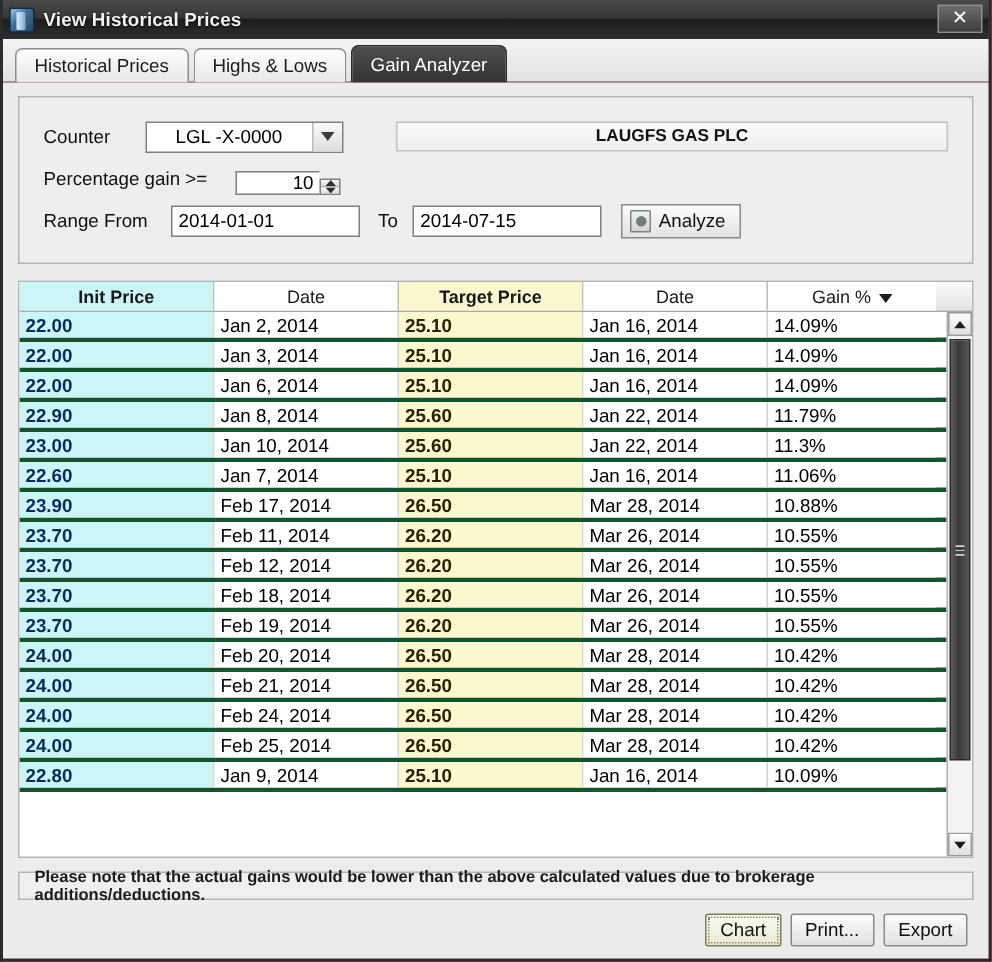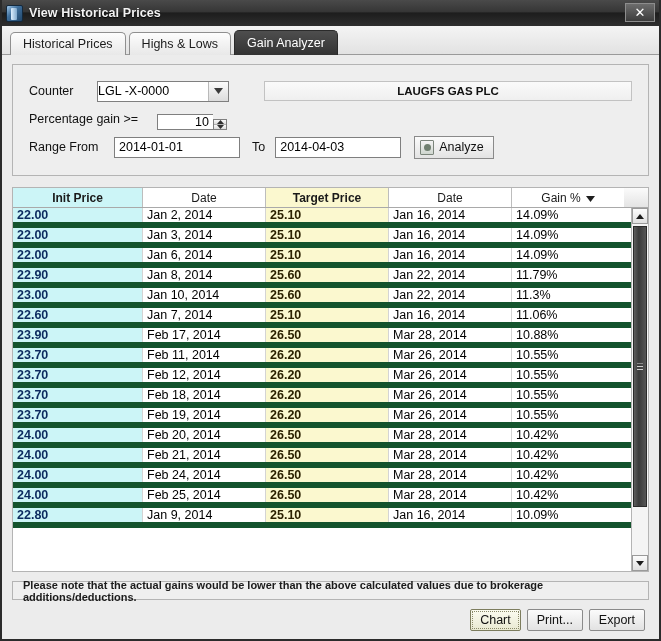--- a/index.html
+++ b/index.html
@@ -110,21 +110,21 @@
 
   #lbl-counter { width: 62px; }
   .combo {
     width: 132px; height: 21px;
     border: 1px solid #7f7f7f;
     background: #fff;
     display: flex; align-items: stretch;
     cursor: pointer; margin-left: 6px;
   }
   .combo-value {
-    flex: 1 1 auto; padding: 0 0;
+    flex: 1 1 auto; padding: 0 19px;
     display: flex; align-items: center;
     font-size: 12.5px; color: #000;
   }
   .combo-arrow {
     flex: 0 0 20px;
     border-left: 1px solid #b9b9b9;
     background: linear-gradient(to bottom, #fbfbfb, #dcdcdc);
     display: flex; align-items: center; justify-content: center;
   }
   .combo-arrow svg { display: block; }
@@ -207,21 +207,21 @@
     border-right: 1px solid #bdbdbd;
     cursor: pointer;
     overflow: hidden; white-space: nowrap;
   }
   #table-head .th:last-child { border-right: none; }
 
   #table-body-area { flex: 1 1 auto; display: flex; min-height: 0; }
   #rows {
     flex: 1 1 auto; overflow: hidden; position: relative;
   }
-  .tr { display: flex; height: 20px; border-bottom: 6px solid #14532d; }
+  .tr { display: flex; height: 20px; border-bottom: 3px solid #14532d; }
   .td {
     display: flex; align-items: center;
     padding: 0 4px;
     font-size: 12.5px; color: #000;
     border-right: 1px solid #d4d4d4;
     overflow: hidden; white-space: nowrap;
   }
   .td:last-child { border-right: none; }
   .c0 { width: 130px; background: #ccf5f7; font-weight: bold; color: #0b2a5e; }
   .c1 { width: 123px; background: #fff; }
@@ -345,21 +345,21 @@
                 </svg>
             </div>
           </div>
         </div>
       </div>
 
       <div class="form-row">
         <div class="form-label" id="lbl-range">Range From</div>
         <div class="date-field">2014-01-01</div>
         <div class="form-label" id="lbl-to">To</div>
-        <div class="date-field">2014-04-03</div>
+        <div class="date-field">2014-07-15</div>
         <div id="analyze-btn">
           <span class="doc-icon"></span>
           <span>Analyze</span>
         </div>
       </div>
 
     </div>
 
     <div id="table-wrap">
 

